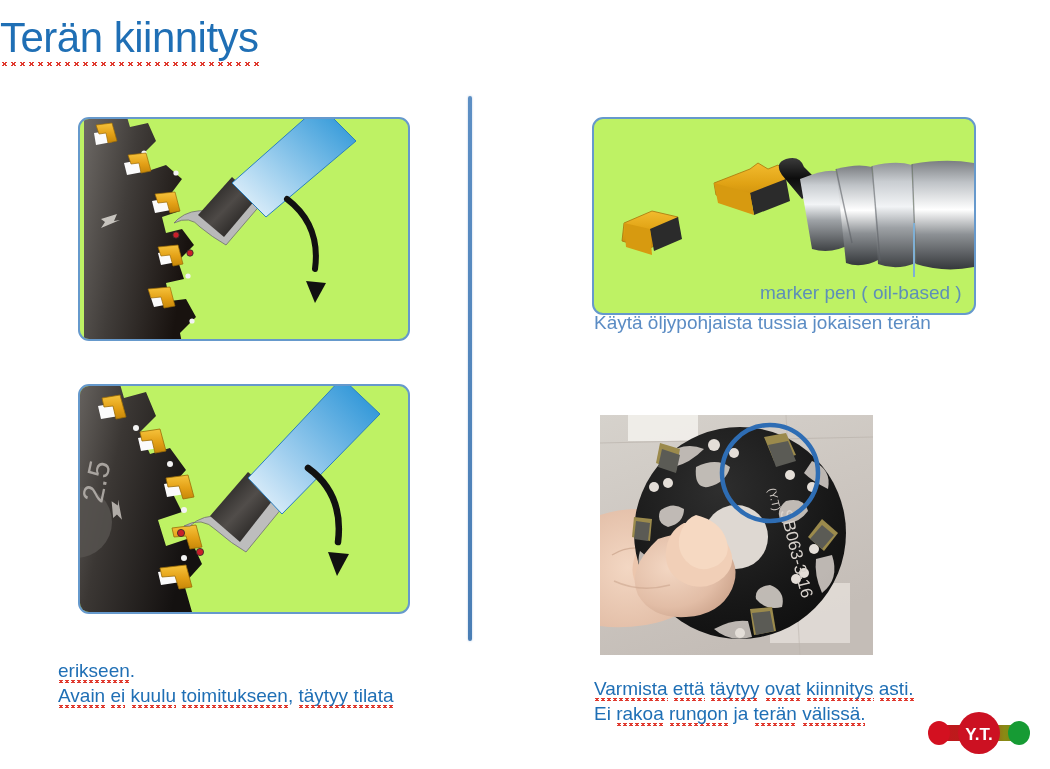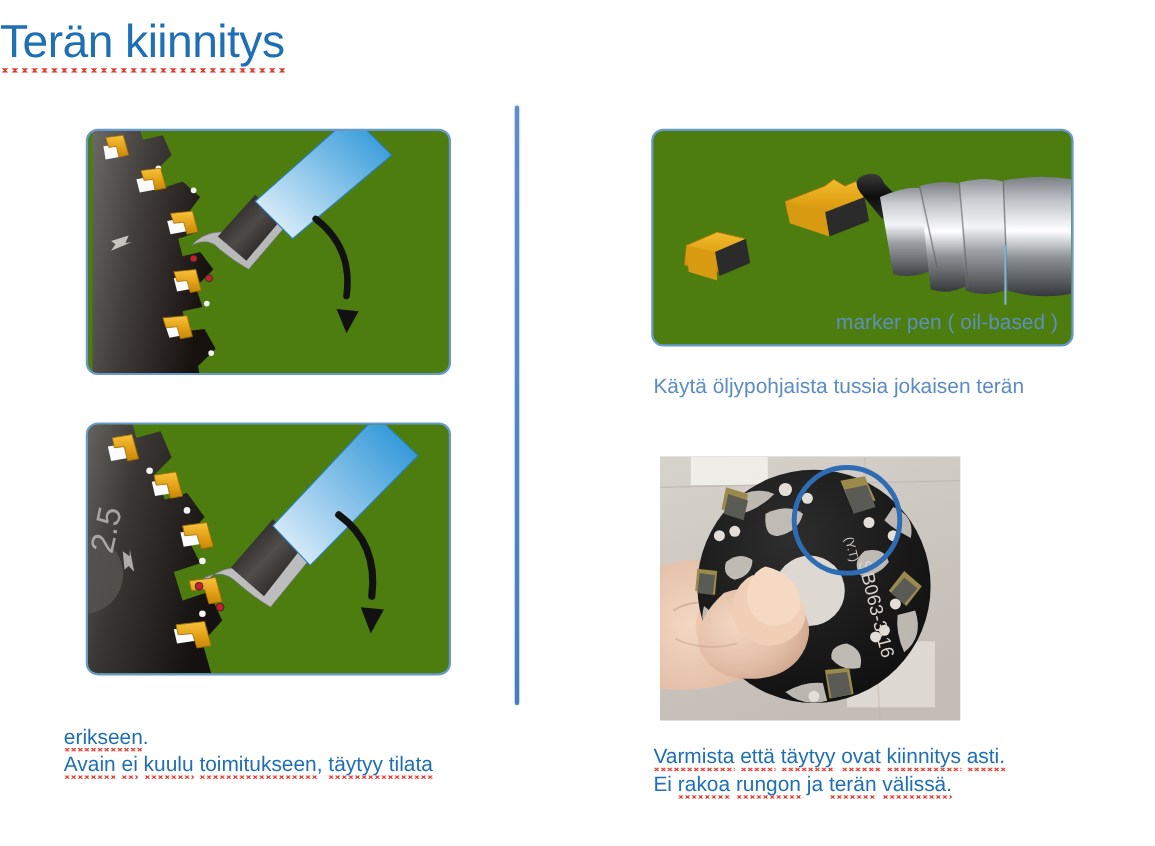--- a/index.html
+++ b/index.html
@@ -52,21 +52,21 @@
     background: linear-gradient(to bottom, #5D8FC4, #4A7EB5);
     border-radius: 2px;
     box-shadow: 0 0 2px rgba(90,140,200,0.5);
   }
 
   
   .panel {
     position: absolute;
     border: 2px solid #6699CC;
     border-radius: 11px;
-    background: #4d7c0f;
+    background: #bef264;
     overflow: hidden;
   }
   #panel-blade-top   { left: 78px;  top: 117px; width: 328px; height: 220px; }
   #panel-blade-bottom{ left: 78px;  top: 384px; width: 328px; height: 226px; }
   #panel-marker      { left: 592px; top: 117px; width: 380px; height: 194px; }
 
   .panel svg { display: block; width: 100%; height: 100%; }
 
   
   #photo-frame {
@@ -81,21 +81,21 @@
   #photo-frame svg { display:block; width:100%; height:100%; }
 
   
   .body-text {
     position: absolute;
     font-size: 19px;
     line-height: 25px;
   }
   #text-marker-caption {
     left: 594px;
-    top: 339px;
+    top: 310px;
     width: 412px;
     color: #5B8CC4;
   }
   #text-wrench-note {
     left: 58px;
     top: 658px;
     width: 390px;
     color: #1F6FB5;
   }
   #text-seat-note {
@@ -422,14 +422,31 @@
   <div class="body-text" id="text-wrench-note">
     <div><span class="squiggle">erikseen</span><span>.</span></div>
     <div><span class="squiggle">Avain</span><span> </span><span class="squiggle">ei</span><span> </span><span class="squiggle">kuulu</span><span> </span><span class="squiggle">toimitukseen</span><span>, </span><span class="squiggle">täytyy tilata</span></div>
   </div>
 
   <div class="body-text" id="text-seat-note">
     <div><span class="squiggle">Varmista</span><span> </span><span class="squiggle">että</span><span> </span><span class="squiggle">täytyy</span><span> </span><span class="squiggle">ovat</span><span> </span><span class="squiggle">kiinnitys</span><span> </span><span class="squiggle">asti.</span></div>
     <div><span>Ei </span><span class="squiggle">rakoa</span><span> </span><span class="squiggle">rungon</span><span> ja </span><span class="squiggle">terän</span><span> </span><span class="squiggle">välissä.</span></div>
   </div>
 
+  <div id="logo">
+    <svg viewBox="0 0 108 50">
+      <defs>
+        <linearGradient id="bandGrad" x1="0" y1="0" x2="1" y2="0">
+          <stop offset="0" stop-color="#C9111F"></stop>
+          <stop offset="0.45" stop-color="#B02418"></stop>
+          <stop offset="0.8" stop-color="#8A8A14"></stop>
+          <stop offset="1" stop-color="#6F8F16"></stop>
+        </linearGradient>
+      </defs>
+      <rect x="12" y="17" width="84" height="16" fill="url(#bandGrad)"></rect>
+      <ellipse cx="14" cy="25" rx="11" ry="12" fill="#D31020"></ellipse>
+      <ellipse cx="94" cy="25" rx="11" ry="12" fill="#169B34"></ellipse>
+      <circle cx="54" cy="25" r="21" fill="#CC1122"></circle>
+      <text x="54" y="32" text-anchor="middle" fill="#FFFFFF" font-family="Liberation Sans, sans-serif" font-size="17" font-weight="bold">Y.T.</text>
+    </svg>
+  </div>
 
 </div>
 
 </body></html>

